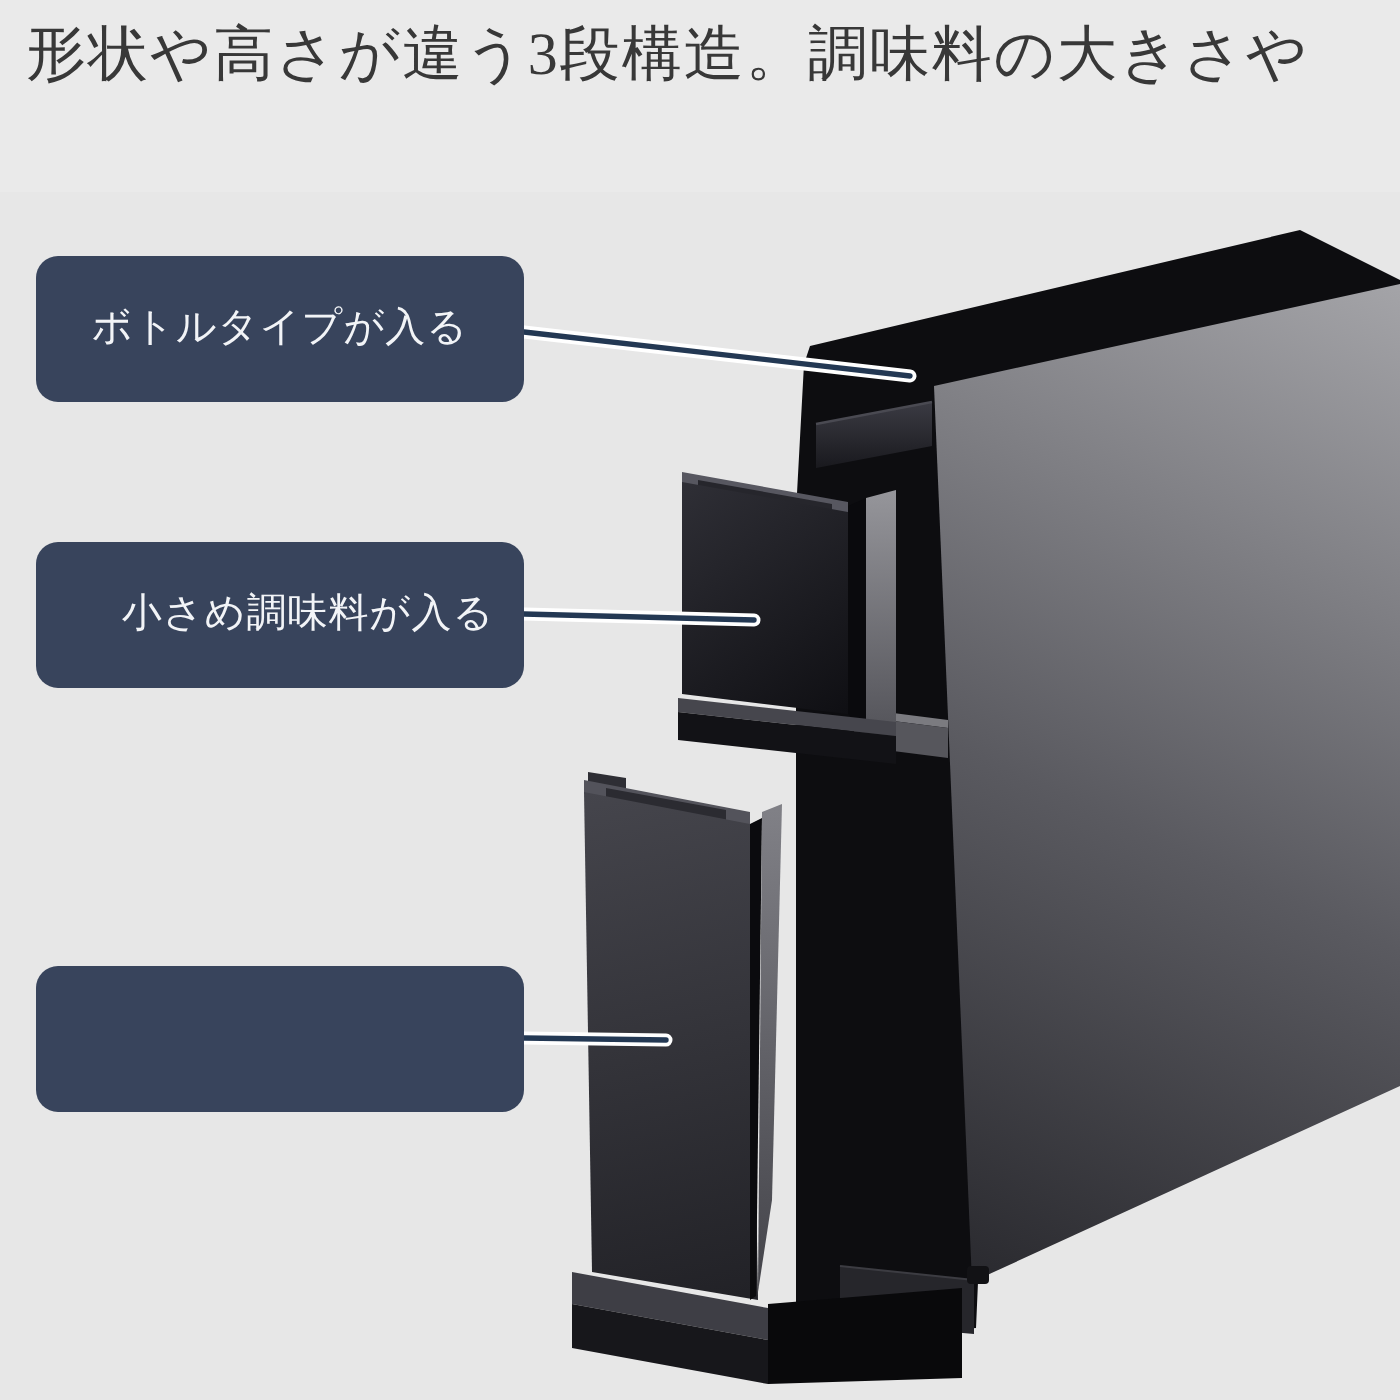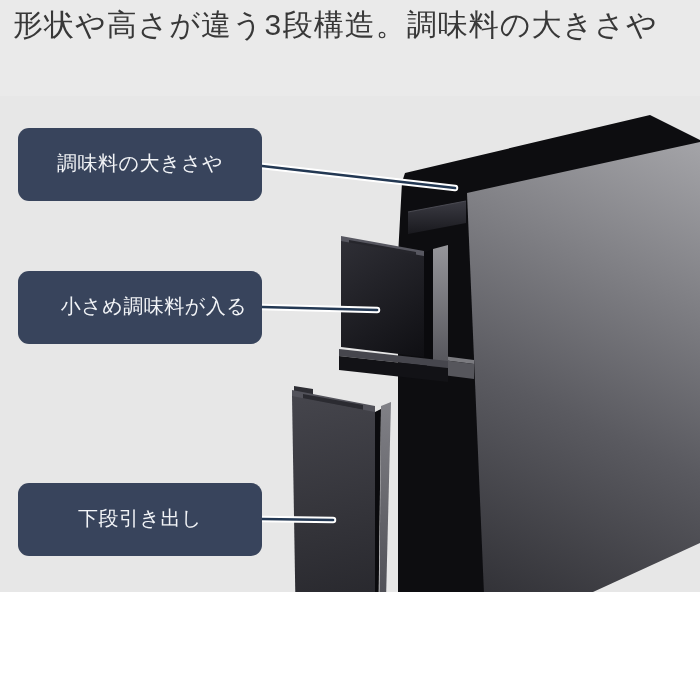--- a/index.html
+++ b/index.html
@@ -1,21 +1,21 @@
 <!DOCTYPE html>
 <html style="--page-background: #e7e7e7; --header-background: #eaeaea; --header-text: #383838; --callout-background: #38445c; --callout-text: #f2f4f7; --leader-line: #233853; --leader-casing: #ffffff; --product-black: #0d0d10; --product-panel-dark: #28282d; --product-panel-light: #a4a4a8;"><head>
 <meta charset="utf-8">
 <style>
   html,body{margin:0;padding:0;background:#fff;}
   .page{
     position:relative;
-    width:700px;height:592px;
+    width:700px;height:700px;
     overflow:hidden;
     background:var(--page-background,#e7e7e7);
-    font-family:Liberation Mono, monospace;
+    font-family:Liberation Serif, serif;
   }
   .header{
     position:absolute;top:0;left:0;
     width:700px;height:96px;
     background:var(--header-background,#eaeaea);
     box-sizing:border-box;
     padding:10px 0 0 13px;
     color:var(--header-text,#383838);
     font-size:30px;
     line-height:35px;
@@ -127,27 +127,26 @@
       </g>
       <g>
         <line class="leader-casing" x1="262" y1="519" x2="333" y2="520"></line>
         <line class="leader-core" x1="262" y1="519" x2="333" y2="520"></line>
       </g>
     </g>
   </svg>
 
   <div class="callout callout-1">
     <div class="callout-text">
-      <div>調味料の大きさや</div>
+      <div>ボトルタイプが入る</div>
     </div>
   </div>
   <div class="callout callout-2">
     <div class="callout-text">
       <div>小さめ調味料が入る</div>
     </div>
   </div>
   <div class="callout callout-3">
     <div class="callout-text">
-      <div>下段引き出し</div>
     </div>
   </div>
 
 </div>
 
 </body></html>

